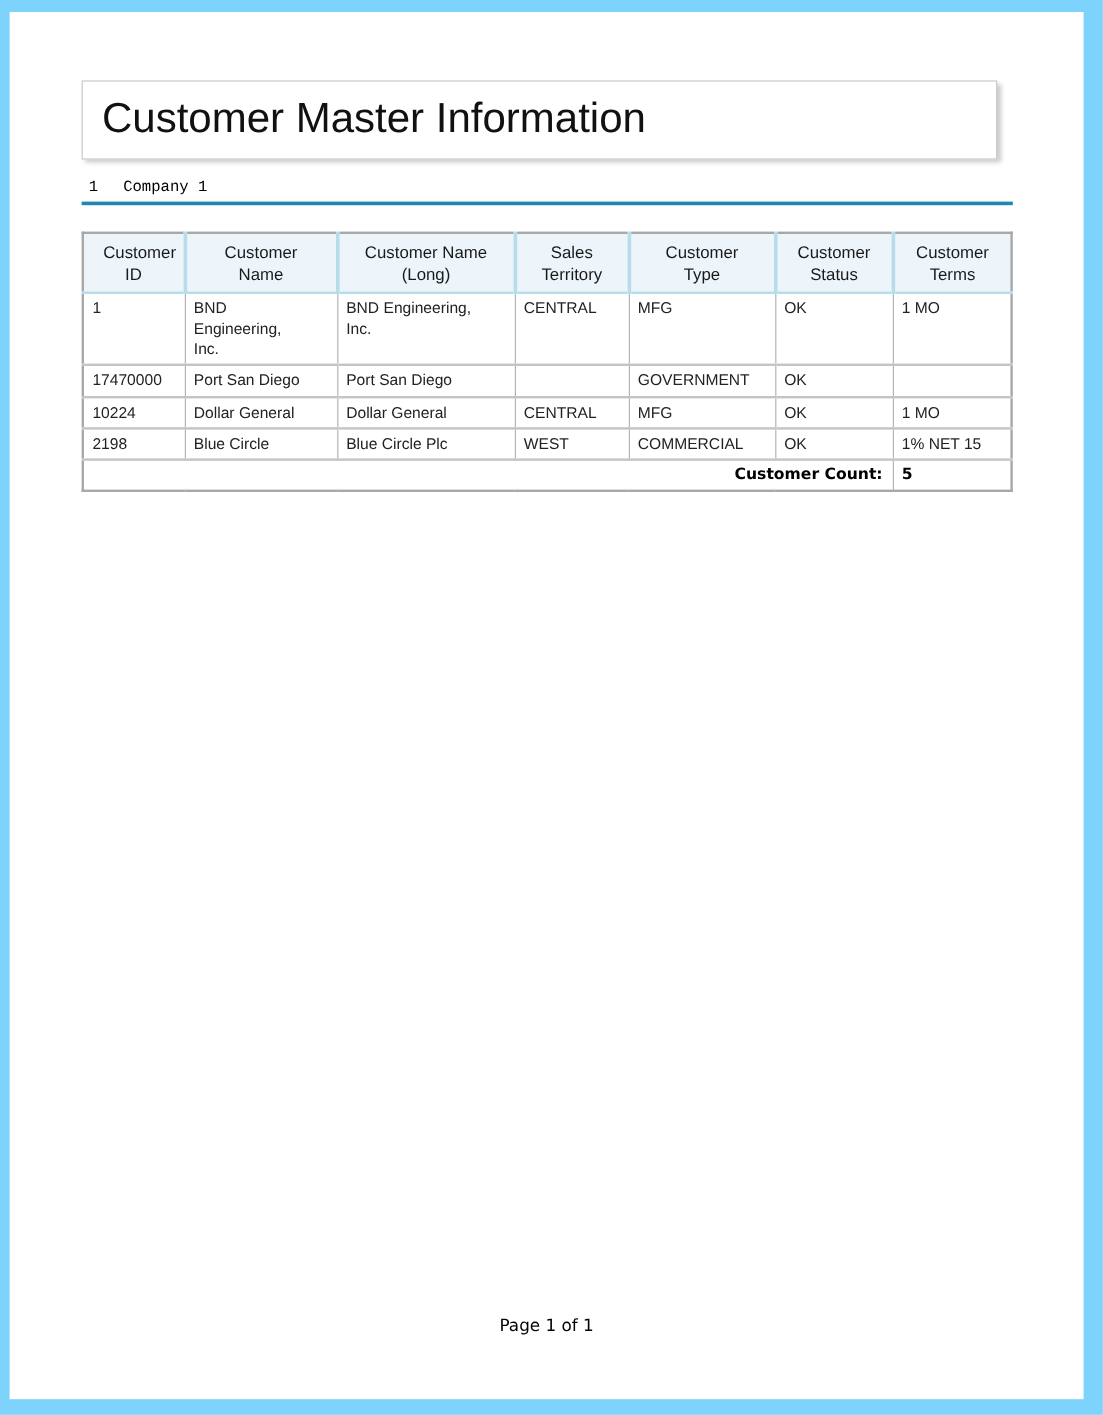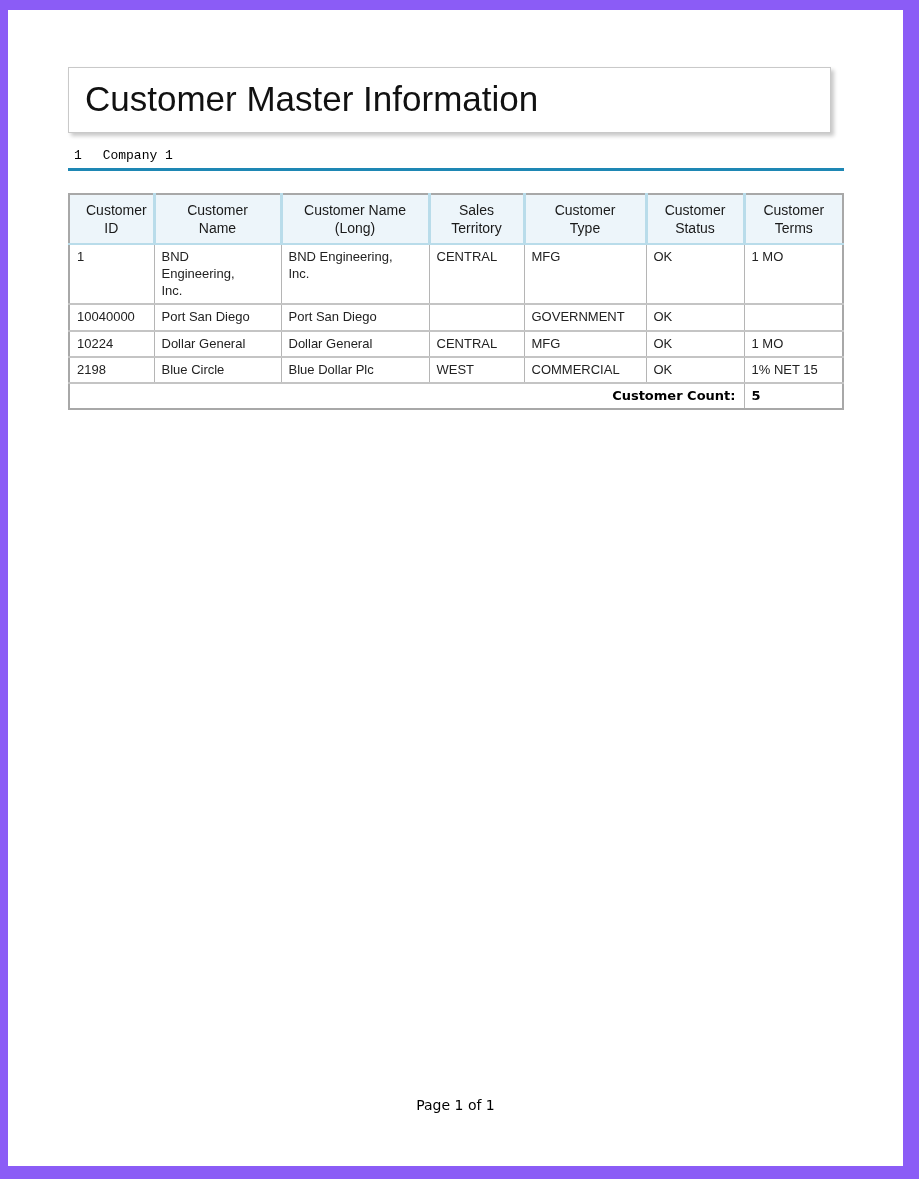--- a/index.html
+++ b/index.html
@@ -2,21 +2,21 @@
 <html><head>
 <meta charset="utf-8">
 <style>
   html, body { margin: 0; padding: 0; }
   body { background: #ffffff; }
 
   .canvas {
     position: relative;
     width: 919px;
     height: 1179px;
-    background: #8b5cf6;
+    background: #7dd3fc;
     overflow: hidden;
     font-family: "Liberation Sans", sans-serif;
   }
 
   .page {
     position: absolute;
     left: 8px;
     top: 10px;
     width: 895px;
     height: 1156px;
@@ -188,41 +188,41 @@
 Engineering,
 Inc.</td>
             <td>BND Engineering,
 Inc.</td>
             <td>CENTRAL</td>
             <td>MFG</td>
             <td>OK</td>
             <td>1 MO</td>
           </tr>
           <tr>
-            <td>10040000</td>
+            <td>17470000</td>
             <td>Port San Diego</td>
             <td>Port San Diego</td>
             <td></td>
             <td>GOVERNMENT</td>
             <td>OK</td>
             <td></td>
           </tr>
           <tr>
             <td>10224</td>
             <td>Dollar General</td>
             <td>Dollar General</td>
             <td>CENTRAL</td>
             <td>MFG</td>
             <td>OK</td>
             <td>1 MO</td>
           </tr>
           <tr>
             <td>2198</td>
             <td>Blue Circle</td>
-            <td>Blue Dollar Plc</td>
+            <td>Blue Circle Plc</td>
             <td>WEST</td>
             <td>COMMERCIAL</td>
             <td>OK</td>
             <td>1% NET 15</td>
           </tr>
         </tbody>
       <tfoot>
         <tr>
           <td class="count-label" colspan="6">Customer Count:</td>
           <td class="count-value">5</td>

